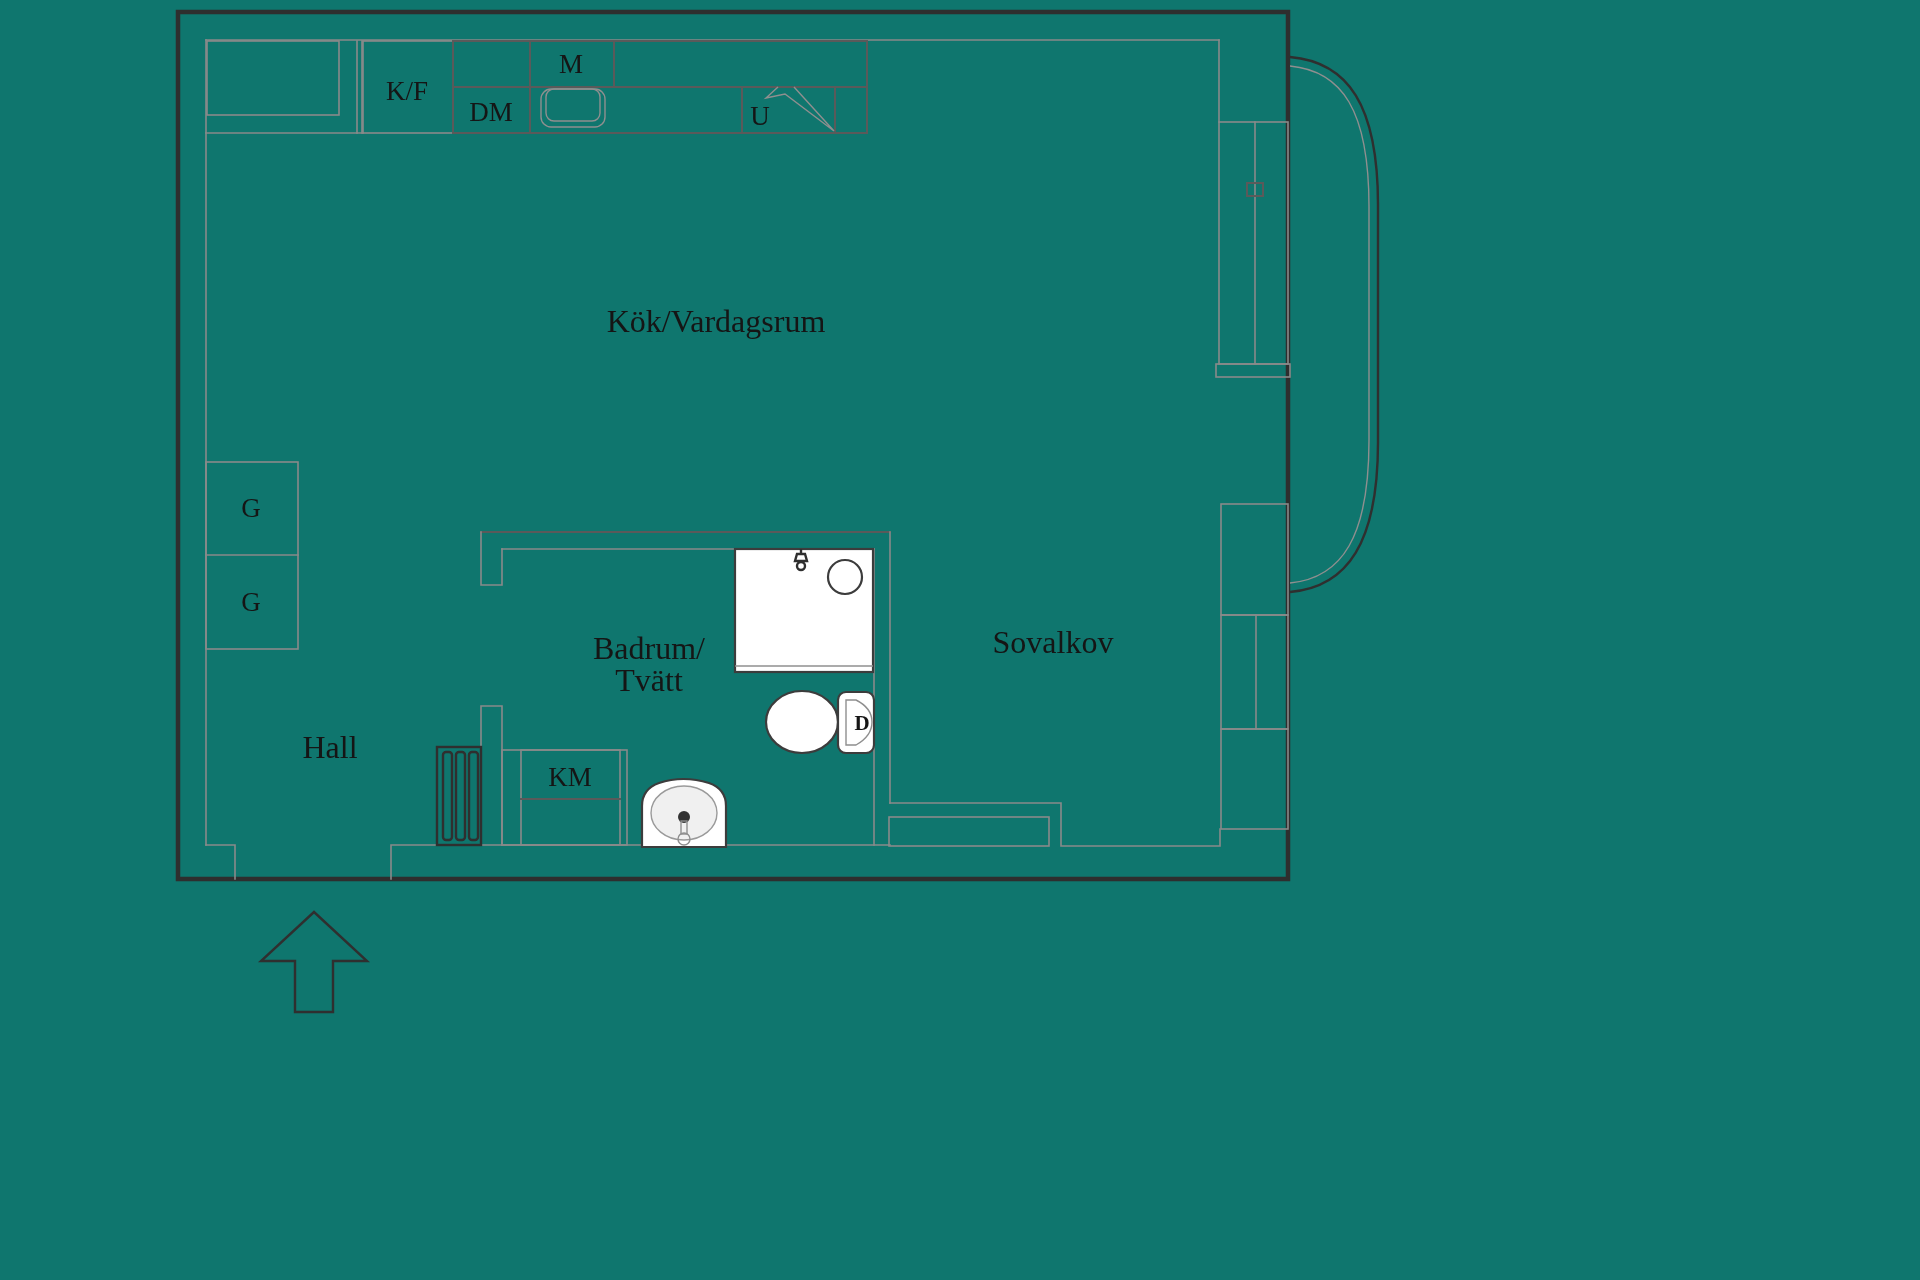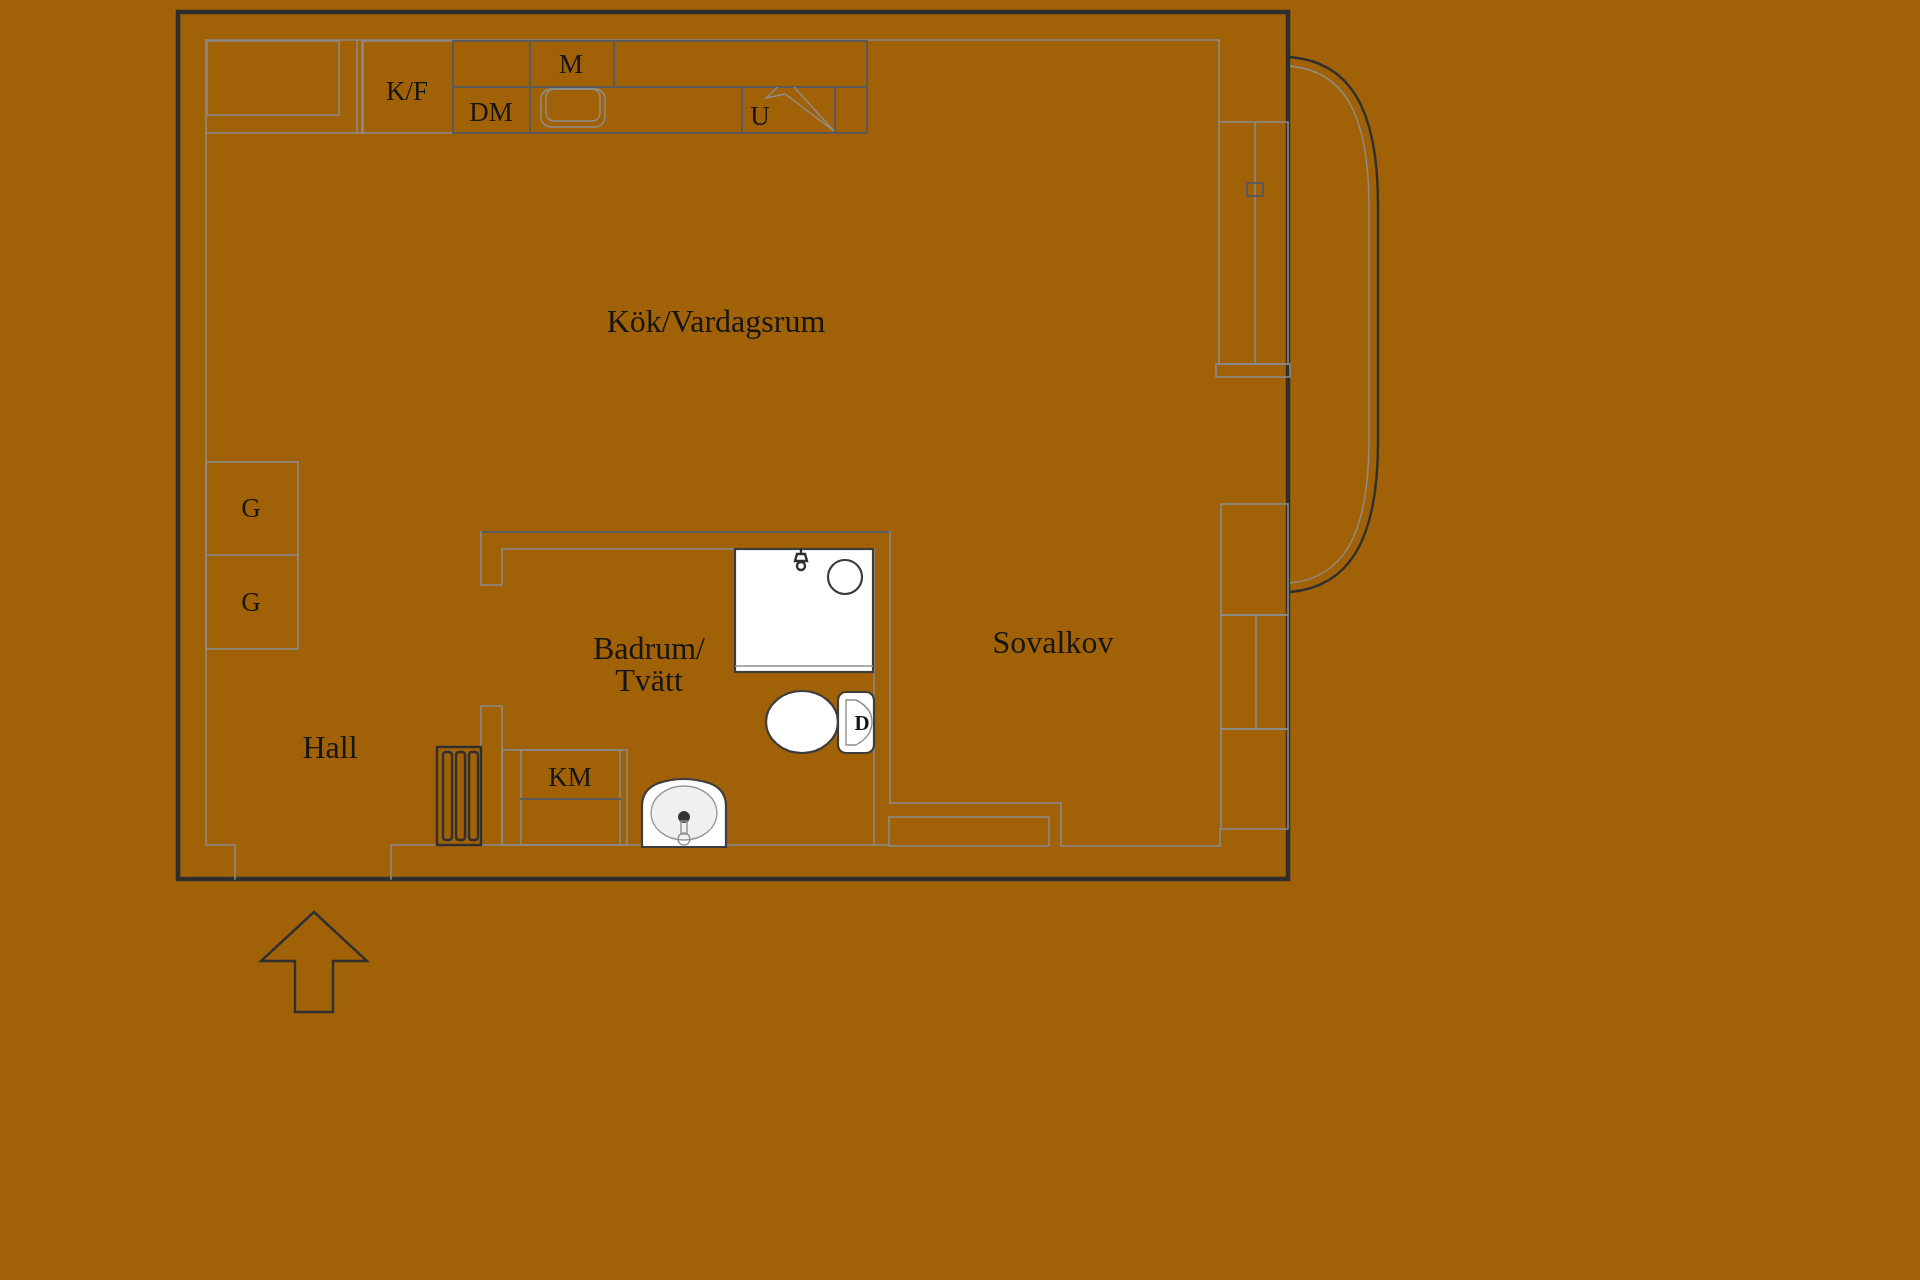--- a/index.html
+++ b/index.html
@@ -1,16 +1,16 @@
 <!DOCTYPE html>
 <html><head>
 <meta charset="utf-8">
 <style>
   html,body{margin:0;padding:0;background:#ffffff;}
-  .stage{position:relative;width:1920px;height:1280px;background:#a16207;overflow:hidden;}
+  .stage{position:relative;width:1920px;height:1280px;background:#0f766e;overflow:hidden;}
   svg{display:block;}
   .w-outer{fill:none;stroke:#2e2e2e;stroke-width:4.5;stroke-linecap:square;}
   .w-thin{fill:none;stroke:#8a8a8a;stroke-width:1.6;stroke-linecap:square;}
   .w-med{fill:none;stroke:#5a5a5a;stroke-width:2;stroke-linecap:square;}
   .fx{fill:#ffffff;stroke:#3c3c3c;stroke-width:2.2;stroke-linecap:square;}
   .fx-thin{fill:none;stroke:#8f8f8f;stroke-width:1.4;}
   .dark{fill:none;stroke:#2f2f2f;stroke-width:2.4;stroke-linejoin:miter;}
   .lbl{font-family:"Liberation Serif","DejaVu Serif",serif;fill:#151515;text-anchor:middle;}
   .lbl-room{font-size:32px;}
   .lbl-small{font-size:27px;}

